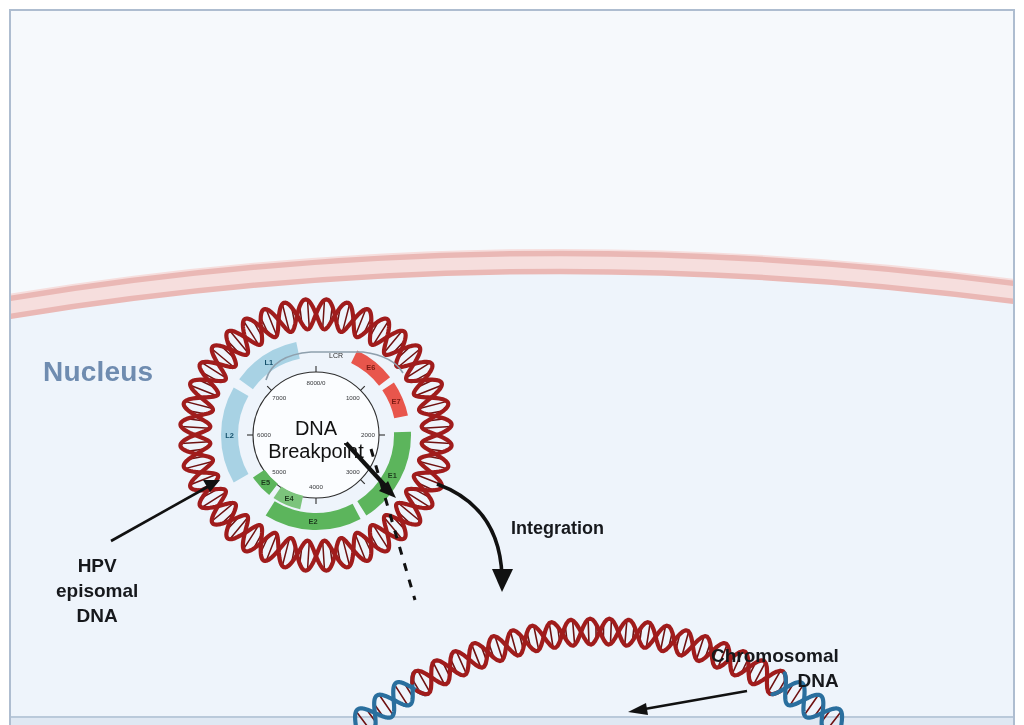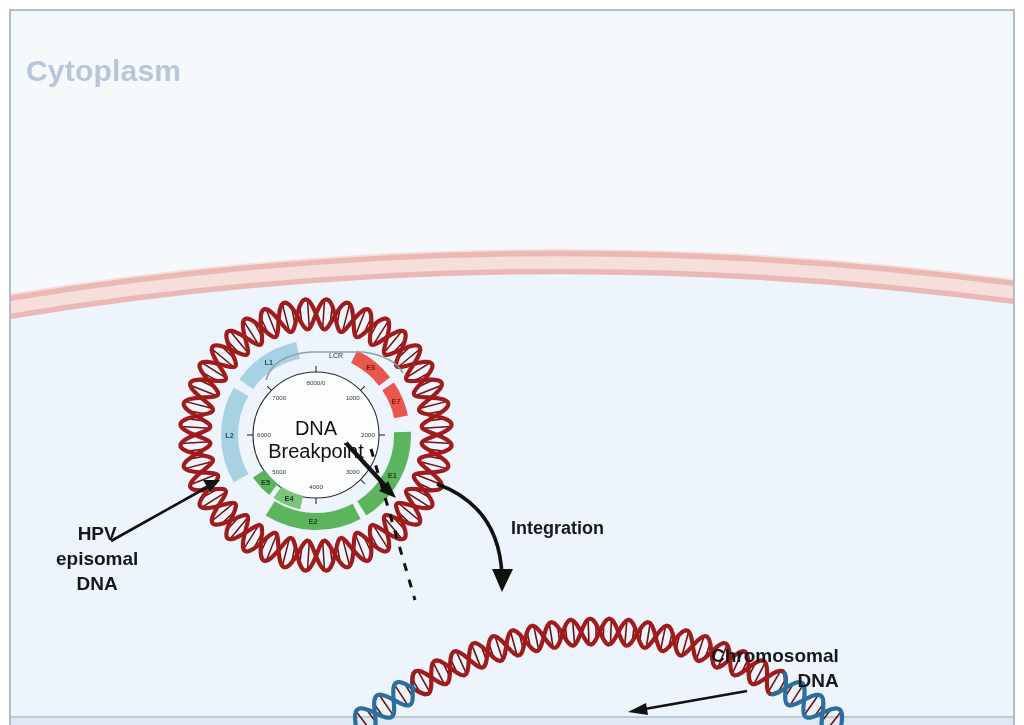--- a/index.html
+++ b/index.html
@@ -43,21 +43,21 @@
   }
   .callout{
     position:absolute;
     font-weight:bold;
     color:#16181c;
     font-size:19px;
     line-height:1.32;
     white-space:pre-line;
     text-align:center;
   }
-  #hpv-label{left:45px;top:510px;}
+  #hpv-label{left:45px;top:542px;}
   #integration-label{left:500px;top:506px;font-size:18px;}
   #chrom-label{left:700px;top:632px;text-align:right;}
   .maptext{
     font-family:"Liberation Sans", sans-serif;
     fill:#1b1b1b;
   }
   .tick-num{font-size:6.2px;fill:#35373a;}
   .gene-lab{font-size:7.4px;font-weight:bold;fill:#1d3b1d;}
   .gene-lab-red{font-size:7.4px;font-weight:bold;fill:#7d1a12;}
   .gene-lab-blue{font-size:7.4px;font-weight:bold;fill:#14506b;}
@@ -322,22 +322,22 @@
         <path d="M 426 473 Q 489 496 491 566" fill="none" stroke="#111" stroke-width="3.6"></path>
         <polygon points="491,581 481,558 502,558" fill="#111"></polygon>
       </g>
 
       <g>
         <line x1="736" y1="680" x2="628" y2="699" stroke="#111" stroke-width="2.6"></line>
         <polygon points="617,701 635,692 637,704" fill="#111"></polygon>
       </g>
     </svg>
 
-    <div class="hdr" id="cytoplasm-label">Cytoplasm</div>
-
+
+    <div class="hdr" id="nucleus-label">Nucleus</div>
 
     <div class="callout" id="hpv-label">HPV
 episomal
 DNA</div>
 
     <div class="callout" id="integration-label">Integration</div>
 
     <div class="callout" id="chrom-label">Chromosomal
 DNA</div>
 

